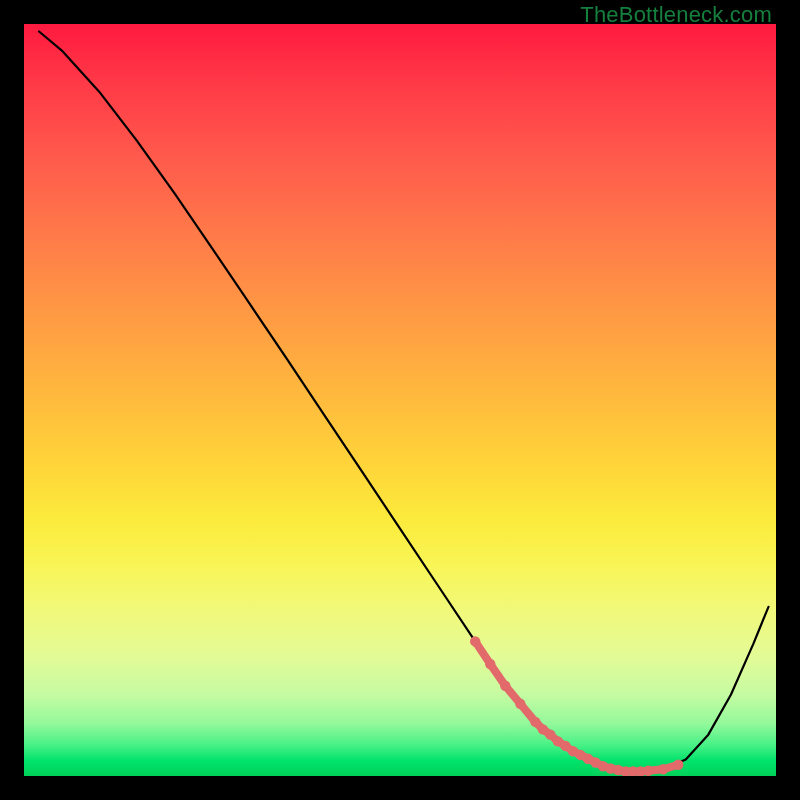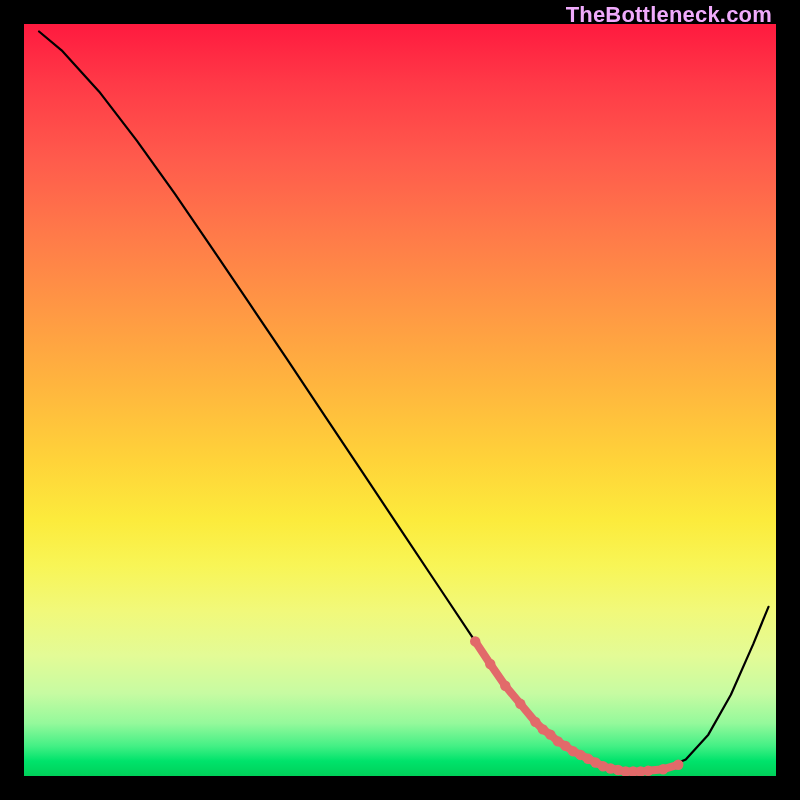--- a/index.html
+++ b/index.html
@@ -42,23 +42,23 @@
       #94f99b 93%,
       #44f085 96%,
       #00e36b 98%,
       #00d059 100%
     );
   }
   .watermark {
     position: absolute;
     top: 2px;
     right: 28px;
-    color: #f0abfc;
+    color: #15803d;
     font-size: 22px;
-    font-weight: 700;
+    font-weight: 400;
     letter-spacing: 0.2px;
     user-select: none;
   }
   svg.curve-layer {
     position: absolute;
     left: 0;
     top: 0;
     width: 100%;
     height: 100%;
   }

